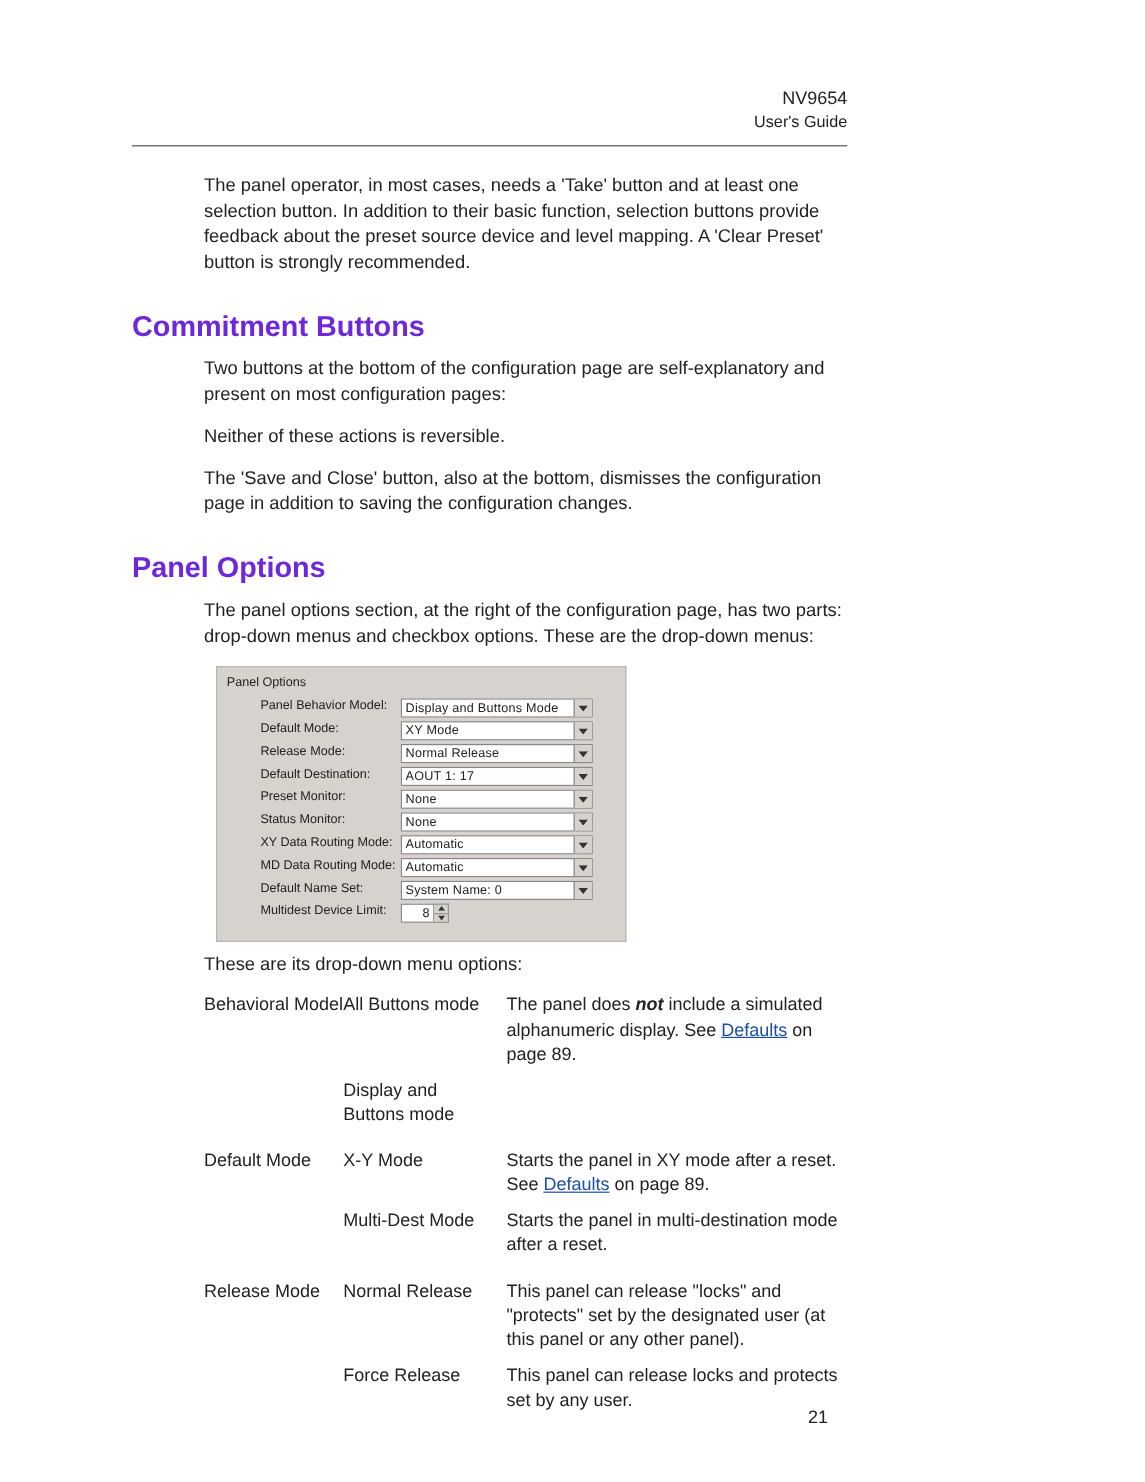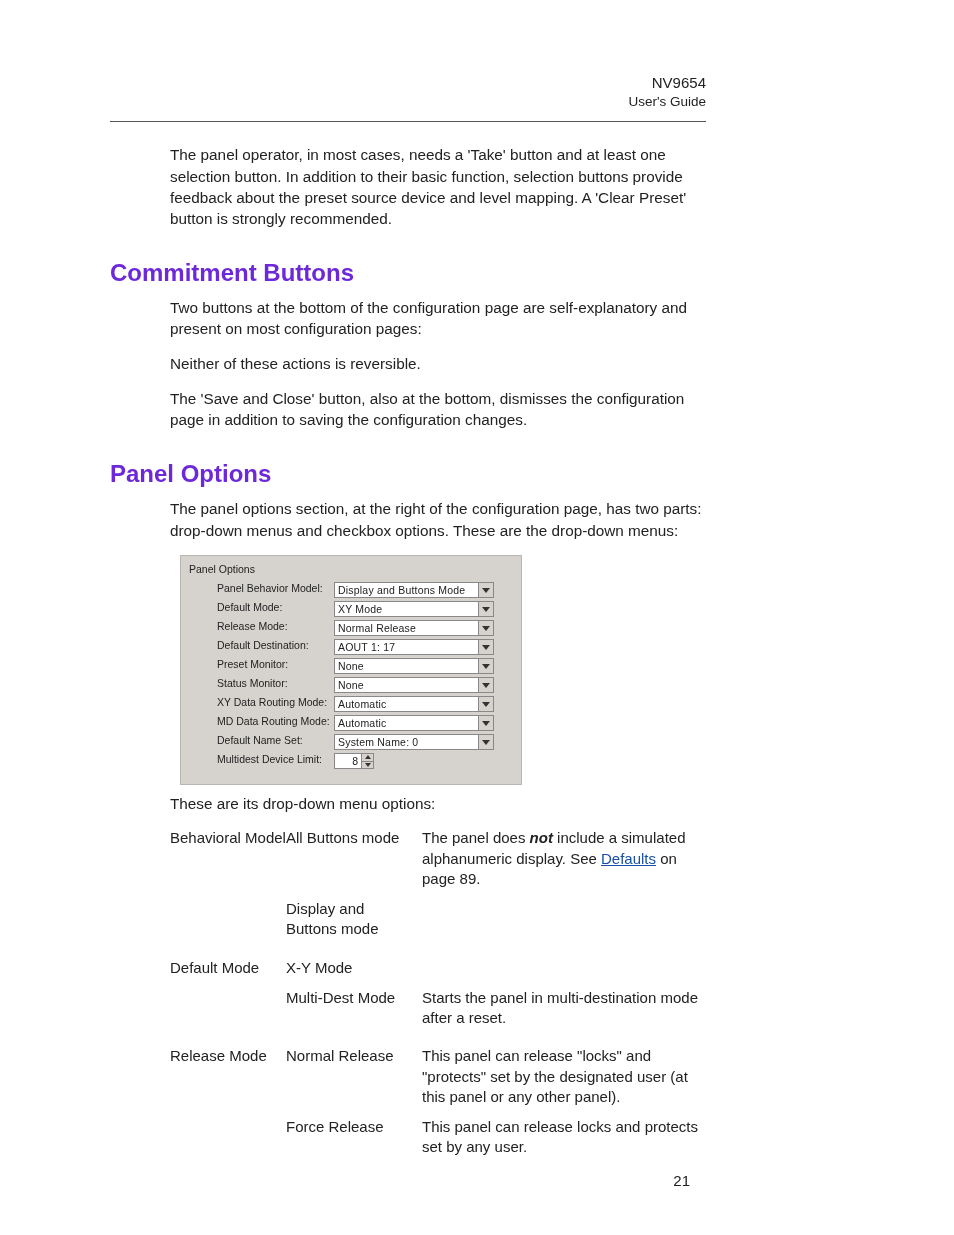--- a/index.html
+++ b/index.html
@@ -334,20 +334,23 @@
             <div class="c2">Display and Buttons mode</div>
           </div>
         </div>
       </div>
 
       <div class="opt-group">
         <div class="c1">Default Mode</div>
         <div class="subrows">
           <div class="subrow">
             <div class="c2">X-Y Mode</div>
+            <div class="c3">
+              <span>Starts the panel in XY mode after a reset. See </span><span class="link">Defaults</span><span> on page 89.</span>
+            </div>
           </div>
           <div class="subrow">
             <div class="c2">Multi-Dest Mode</div>
             <div class="c3">Starts the panel in multi-destination mode after a reset.</div>
           </div>
         </div>
       </div>
 
       <div class="opt-group">
         <div class="c1">Release Mode</div>

